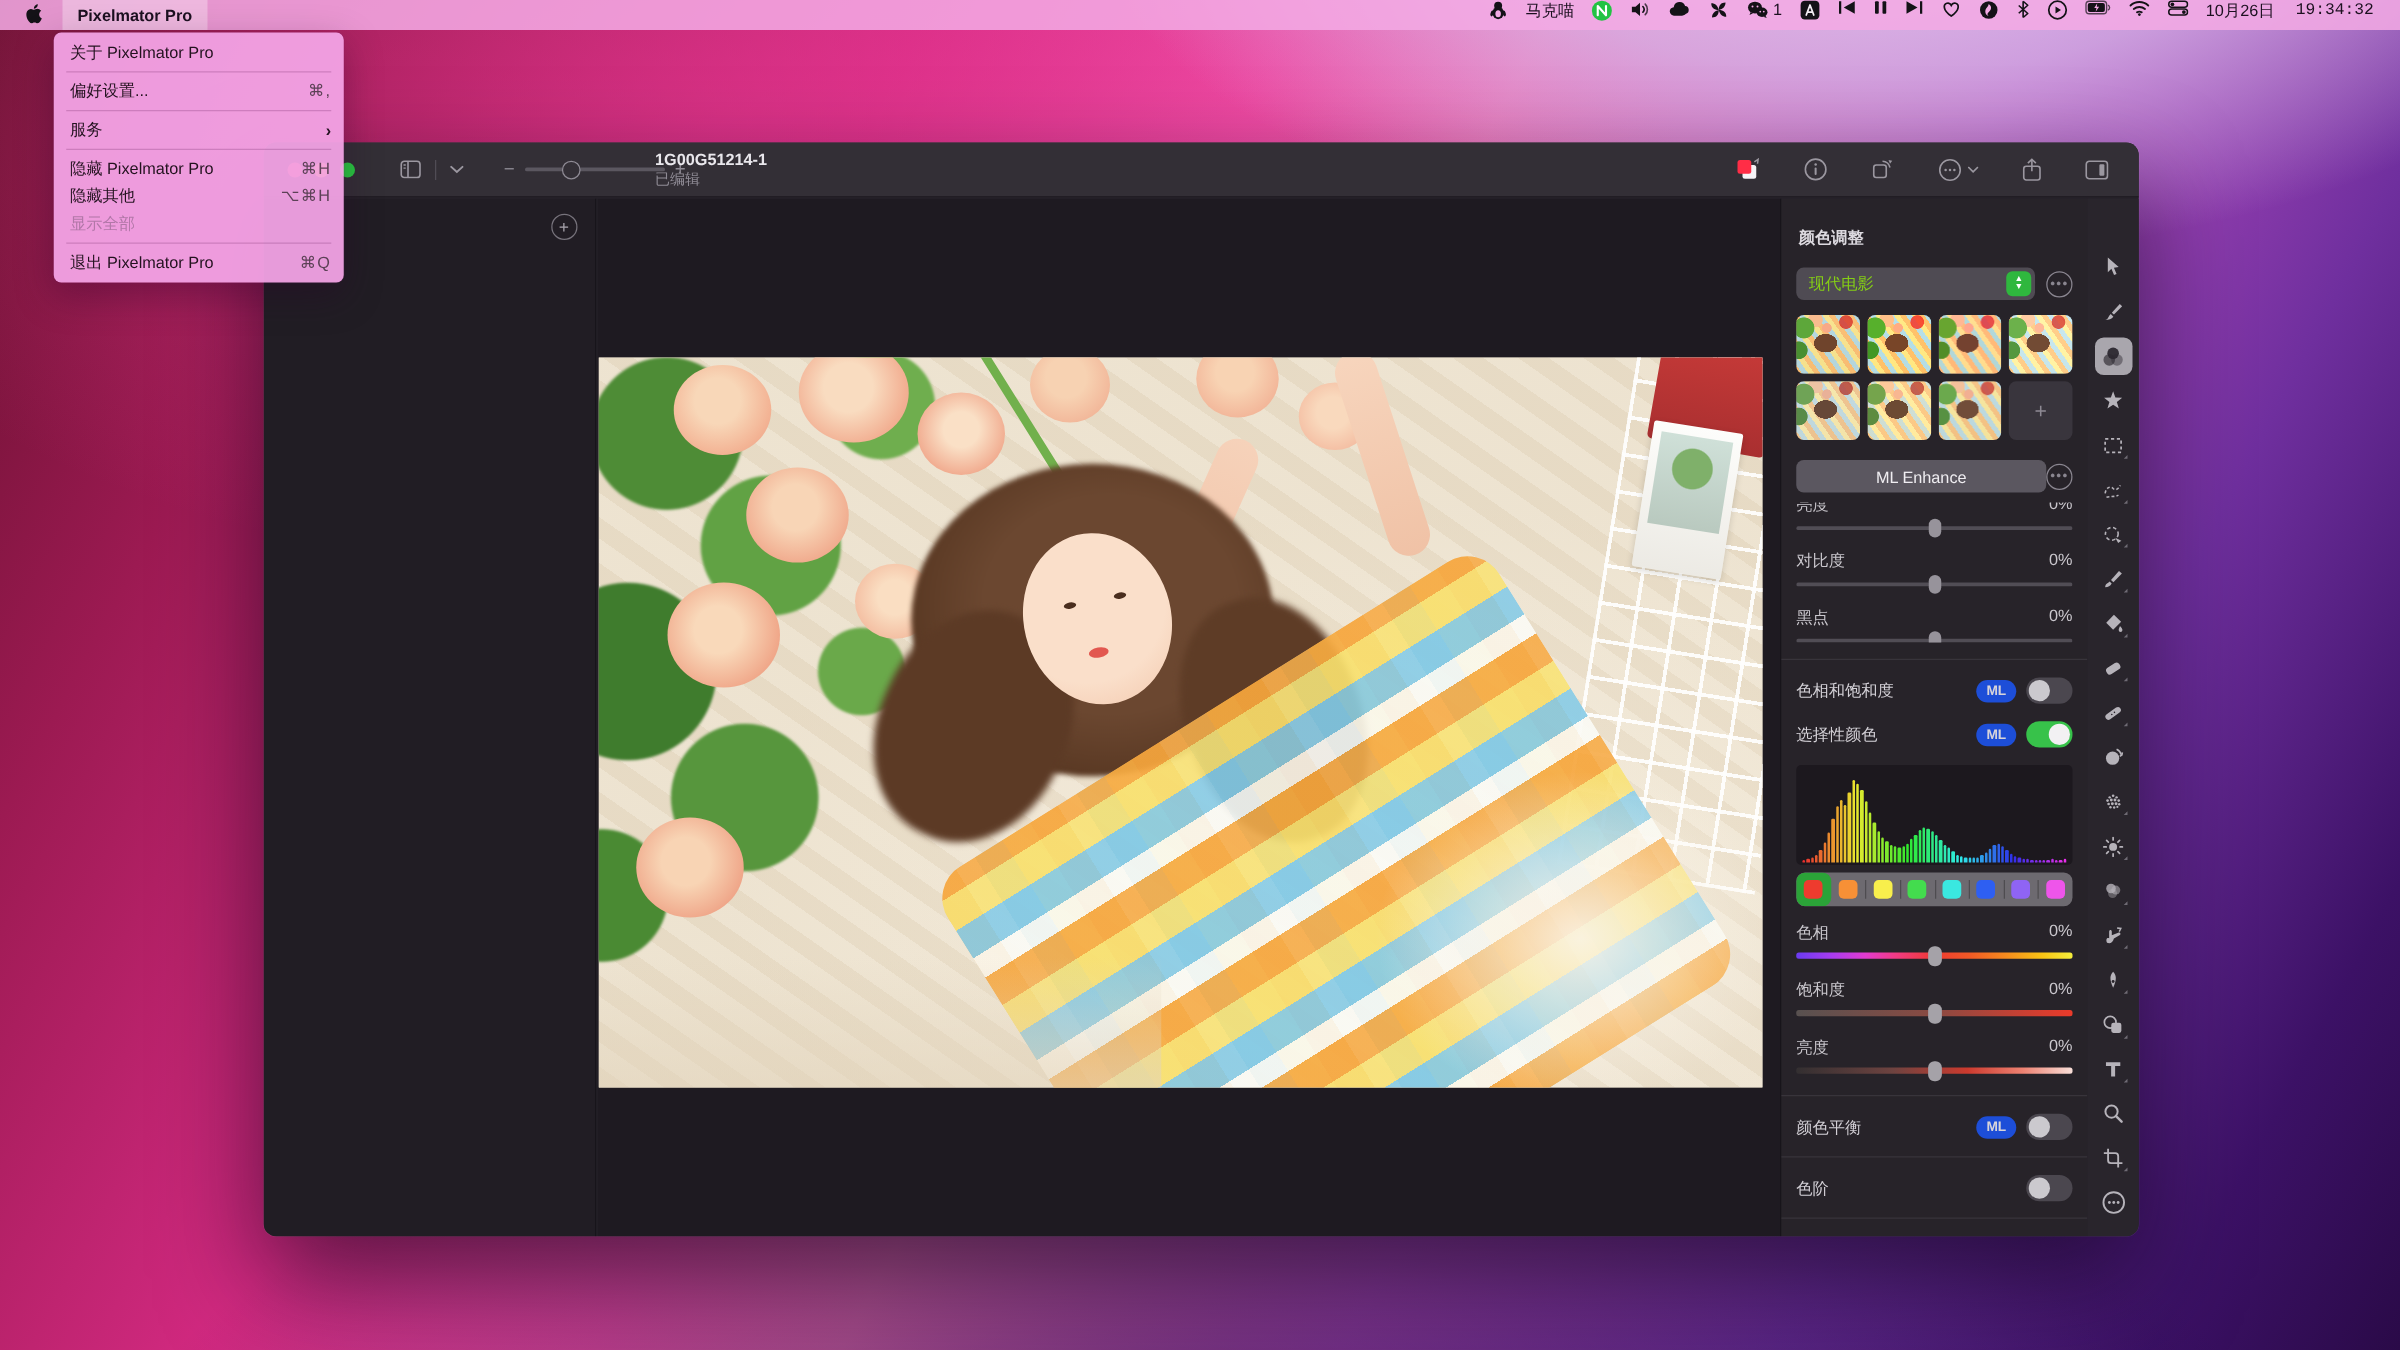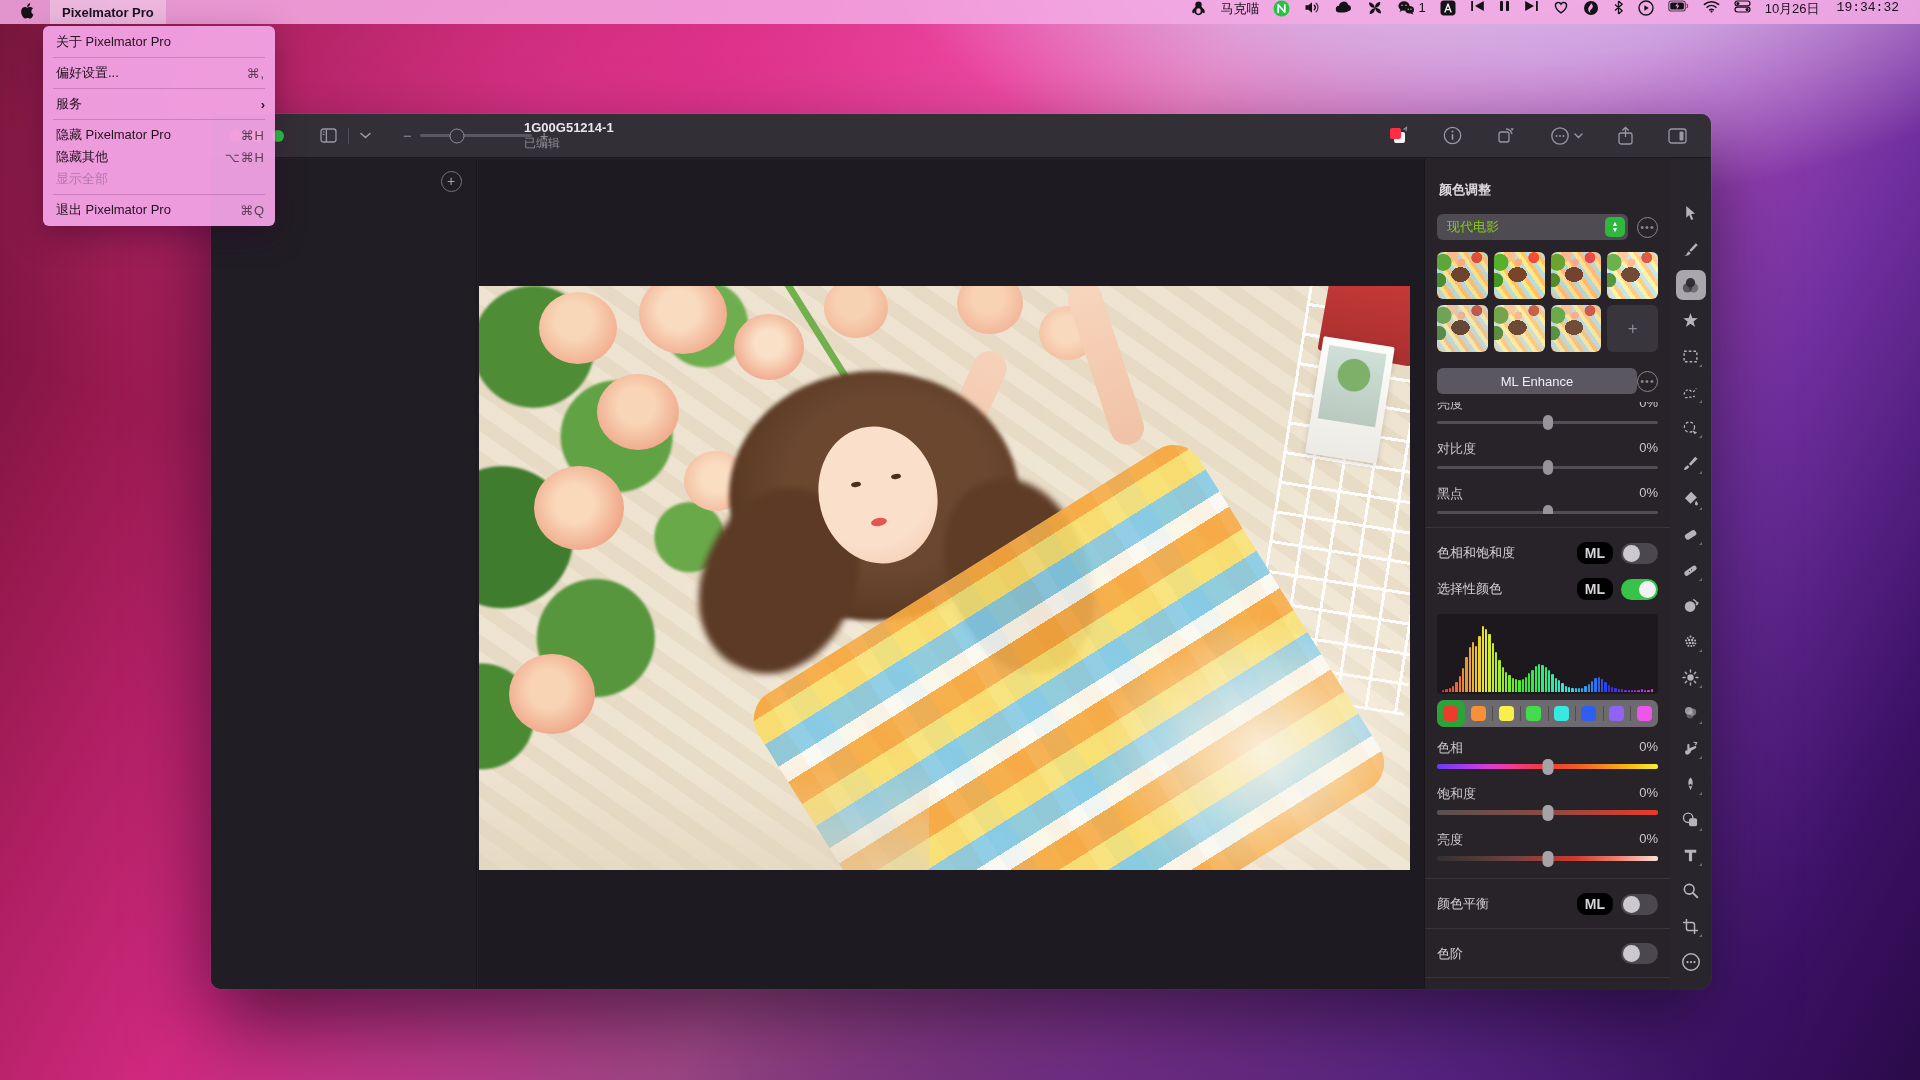--- a/index.html
+++ b/index.html
@@ -111,21 +111,21 @@
   .srow { margin-top:11px; }
   .srow:first-child { margin-top:-7px; }
   .srow .lr { display:flex; justify-content:space-between; color:#cac7cd; }
   .strack { position:relative; height:14px; margin-top:2px; }
   .strack .t { position:absolute; left:0; right:0; top:6px; height:3px; background:#514d55; border-radius:2px; }
   .strack .th { position:absolute; left:50%; top:0; transform:translateX(-50%);
     width:10px; height:15px; border-radius:5px; background:#97939b; }
   .divider { height:1px; background:#38343b; margin:13px -12px 0; }
   .trow { display:flex; align-items:center; margin-top:14px; }
   .trow .lbl { flex:1; }
-  .ml-badge { background:#000000; color:#d7d4da; font-size:14px; font-weight:bold;
+  .ml-badge { background:#1d4ed8; color:#d7d4da; font-size:11px; font-weight:bold;
     padding:3px 8px; border-radius:9px; margin-right:8px; }
   .toggle { width:37px; height:21px; border-radius:11px; background:#4b474f; position:relative; flex:none; }
   .toggle .k { position:absolute; left:2px; top:2px; width:17px; height:17px; border-radius:50%; background:#cbc9ce; }
   .toggle.on { background:#37c24a; }
   .toggle.on .k { left:auto; right:2px; background:#f2f1f3; }
   .histo { margin-top:14px; height:80px; background:#1c181e; border-radius:4px;
     display:flex; align-items:flex-end; gap:1px; padding:4px 5px 2px; }
   .histo i { flex:1; border-radius:1px 1px 0 0; min-height:1px; }
   .swatchbar { margin-top:6px; height:27px; background:#6d6a70; border-radius:7px;
     display:flex; overflow:hidden; }

